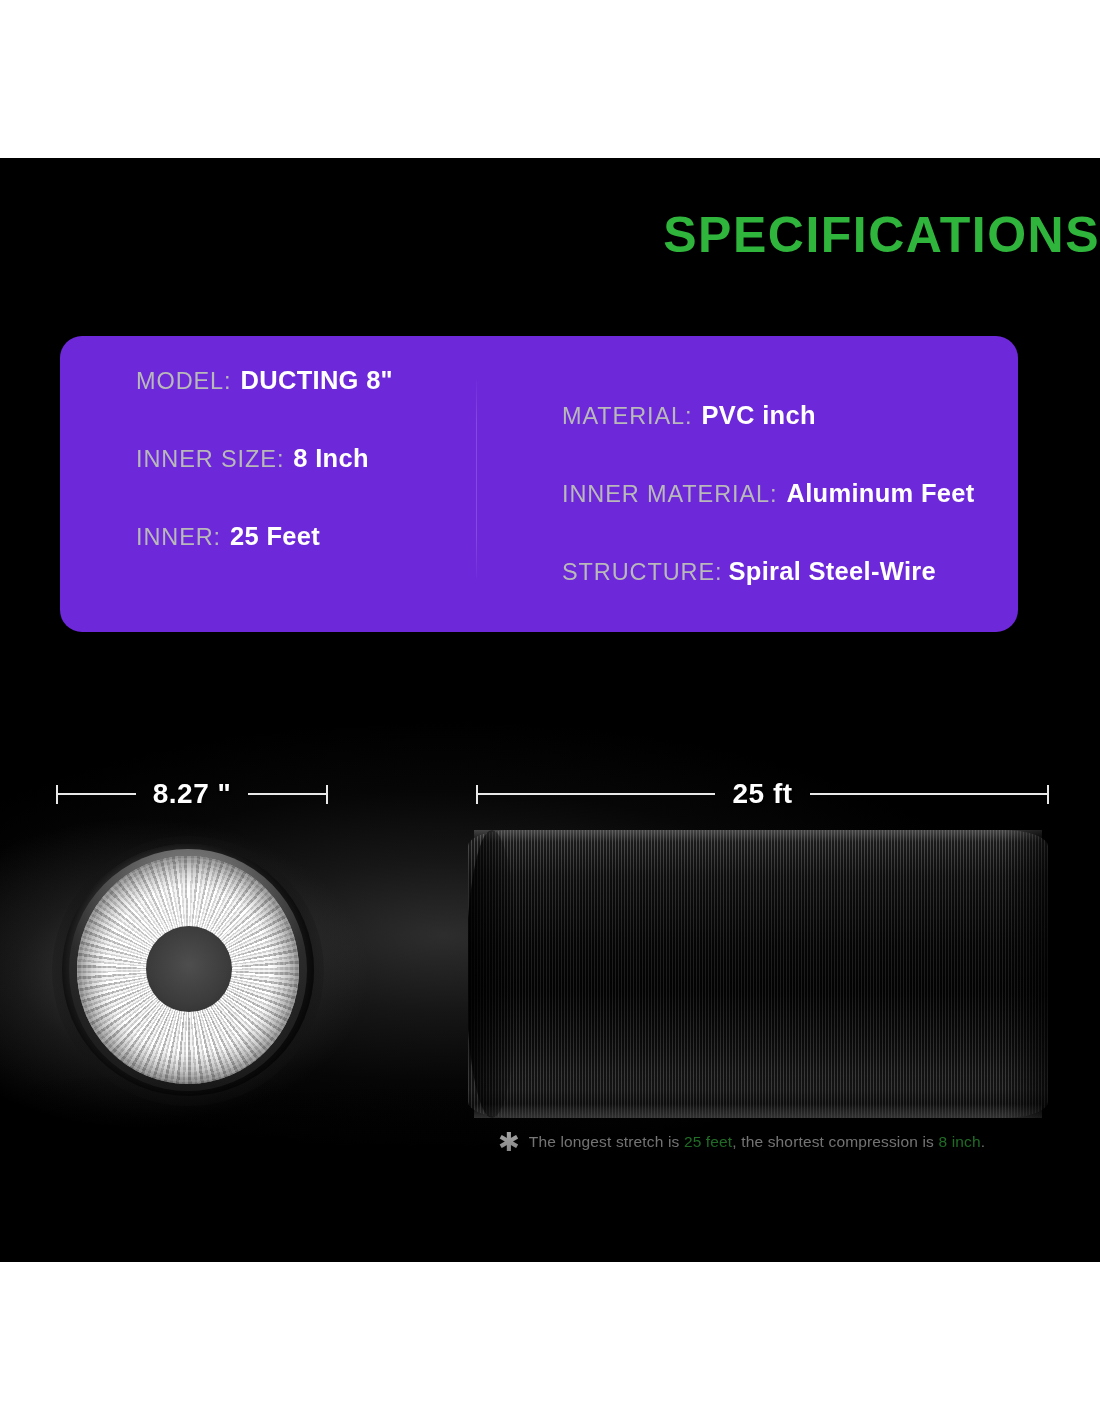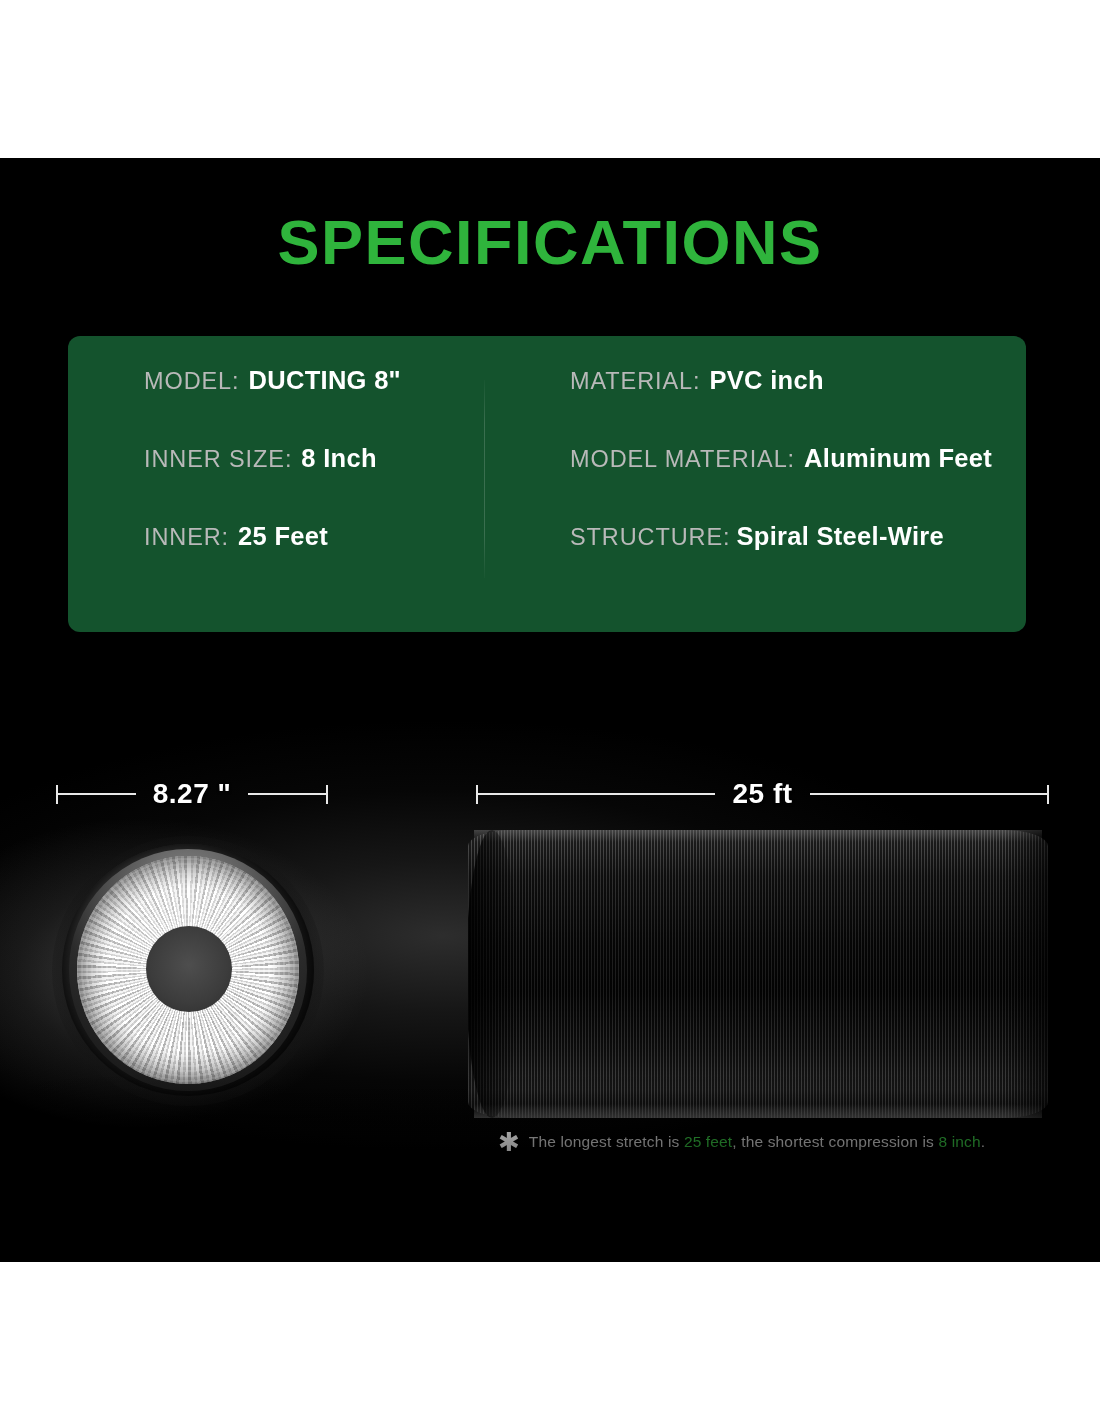--- a/index.html
+++ b/index.html
@@ -77,57 +77,57 @@
     background: linear-gradient(to bottom, #000 0%, #000 58%, rgba(0,0,0,0) 100%);
     pointer-events: none;
   }
 
   
   .title {
     position: absolute;
     left: 0;
     top: 48px;
     width: 1100px;
-    text-align: center;
-    font-size: 63px;
+    text-align: right;
+    font-size: 50px;
     font-weight: 700;
     letter-spacing: 1.5px;
     color: #2fb43c;
     font-family: "Liberation Sans", sans-serif;
   }
 
   
   .spec-panel {
     position: absolute;
-    left: 68px;
+    left: 60px;
     top: 178px;
     width: 958px;
     height: 296px;
-    background: #14532d;
-    border-radius: 12px;
+    background: #6d28d9;
+    border-radius: 22px;
     box-shadow: 0 0 36px rgba(0,0,0,0.9);
   }
   .spec-divider {
     position: absolute;
     left: 416px;
     top: 44px;
     width: 1px;
     height: 198px;
     background: linear-gradient(to bottom,
                 rgba(255,255,255,0.02) 0%,
                 rgba(255,255,255,0.16) 22%,
                 rgba(255,255,255,0.16) 78%,
                 rgba(255,255,255,0.02) 100%);
   }
   .spec-col {
     position: absolute;
     top: 30px;
   }
   .spec-col-left  { left: 76px;  width: 330px; }
-  .spec-col-right { left: 502px; width: 440px; }
+  .spec-col-right { left: 502px; width: 440px; margin-top: 35px; }
 
   .spec-row {
     height: 78px;
     display: flex;
     align-items: baseline;
     white-space: nowrap;
   }
   .spec-label {
     font-size: 23.5px;
     font-weight: 300;
@@ -370,21 +370,21 @@
           <span class="spec-value">25 Feet</span>
         </div>
       </div>
 
       <div class="spec-col spec-col-right">
         <div class="spec-row">
           <span class="spec-label">MATERIAL:</span>
           <span class="spec-value">PVC inch</span>
         </div>
         <div class="spec-row">
-          <span class="spec-label">MODEL MATERIAL:</span>
+          <span class="spec-label">INNER MATERIAL:</span>
           <span class="spec-value">Aluminum Feet</span>
         </div>
         <div class="spec-row">
           <span class="spec-label">STRUCTURE:</span>
           <span class="spec-value tight">Spiral Steel-Wire</span>
         </div>
       </div>
     </div>
 
     <div class="dim dim-left">

